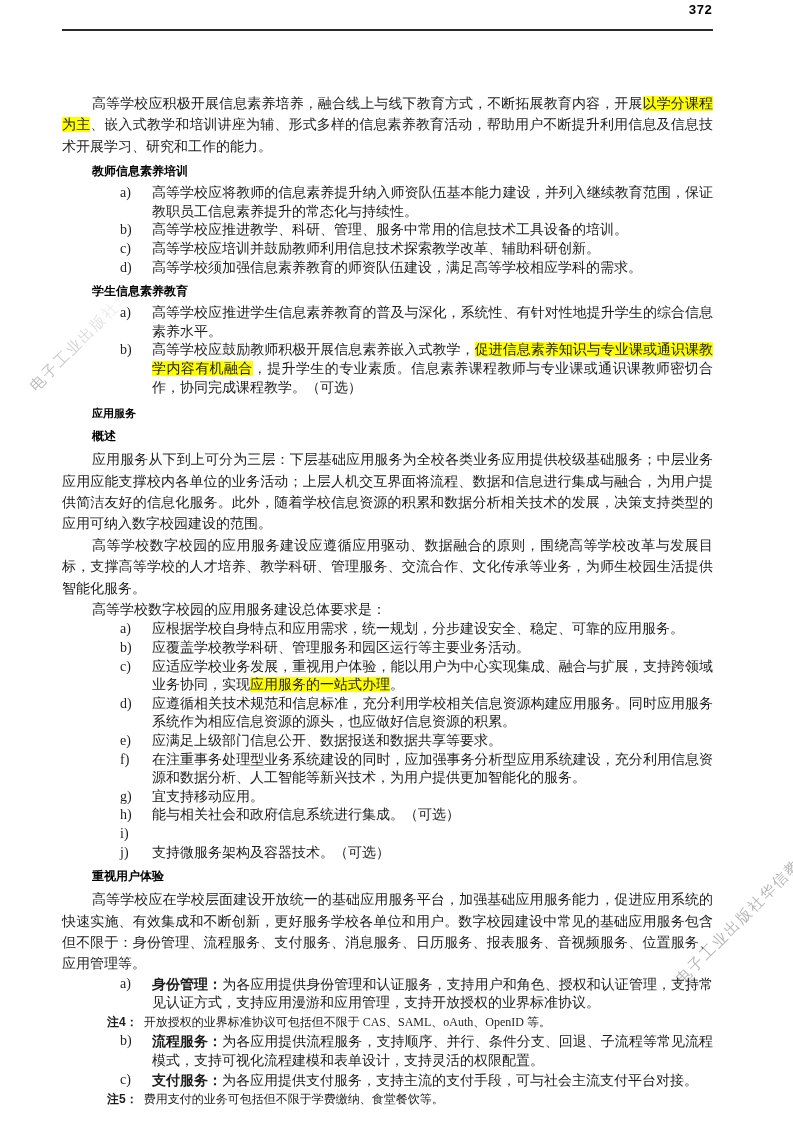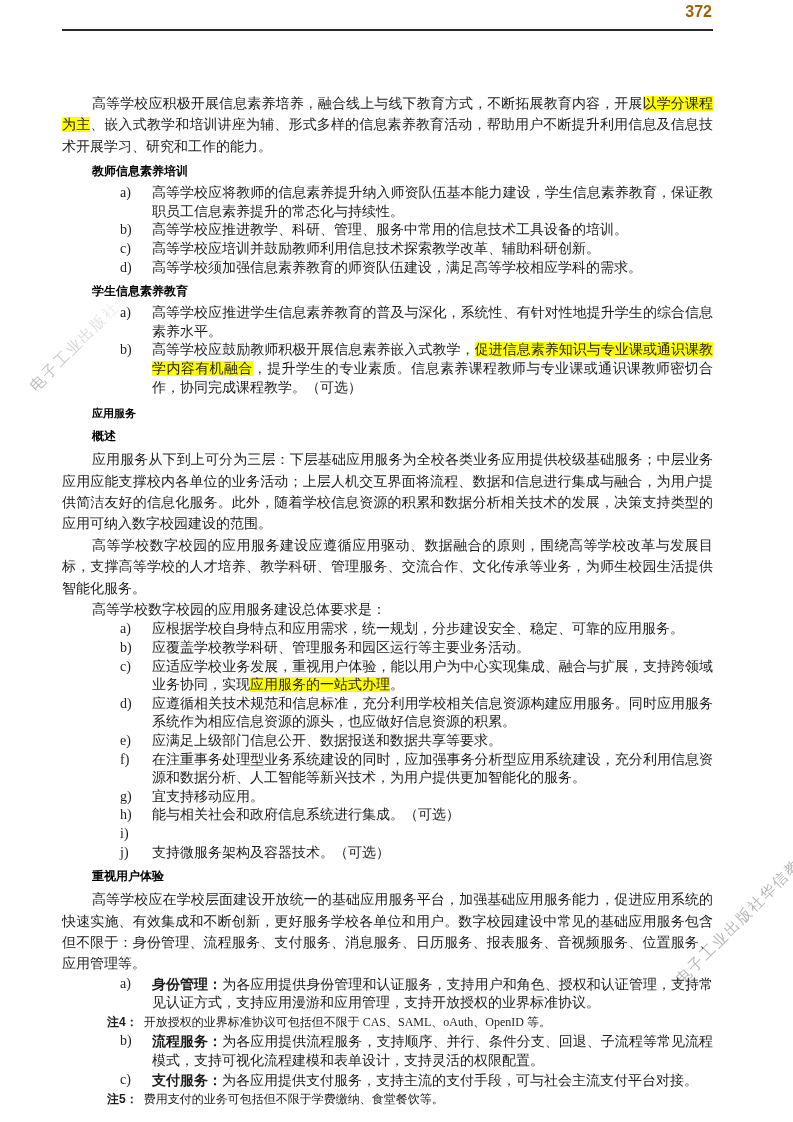--- a/index.html
+++ b/index.html
@@ -7,22 +7,22 @@
     position:relative;
     width:793px;height:1122px;
     margin:0 auto;
     background:#ffffff;
     overflow:hidden;
     font-family:"Liberation Serif","DejaVu Serif",serif;
     color:#1d1d1d;
   }
   .pageno{
     position:absolute;top:3px;right:81px;
-    font-family:Liberation Sans, sans-serif;
-    font-weight:600;font-size:16px;color:#a16207;
+    font-family:Liberation Mono, monospace;
+    font-weight:600;font-size:13px;color:#000000;
   }
   .rule{
     position:absolute;top:29px;left:62px;width:651px;height:0;
     border-top:2px solid #2a2a2a;
   }
   .content{
     position:absolute;left:62px;top:93px;width:651px;
   }
   .p{
     font-size:14px;line-height:21.4px;text-align:justify;
@@ -87,21 +87,21 @@
 <div class="page">
   <div class="pageno">372</div>
   <div class="rule"></div>
   <div class="watermark wm-left">电子工业出版社华信教育研究所</div>
   <div class="watermark wm-right">电子工业出版社华信教育研究所</div>
   <div class="content">
       <div class="p"><span>高等学校应积极开展信息素养培养，融合线上与线下教育方式，不断拓展教育内容，开展</span><span class="hl">以学分课程为主</span><span>、嵌入式教学和培训讲座为辅、形式多样的信息素养教育活动，帮助用户不断提升利用信息及信息技术开展学习、研究和工作的能力。</span></div>
       <div class="h2">教师信息素养培训</div>
       <div class="li">
         <span class="li-label">a)</span>
-        <span class="li-text"><span>高等学校应将教师的信息素养提升纳入师资队伍基本能力建设，学生信息素养教育，保证教职员工信息素养提升的常态化与持续性。</span></span>
+        <span class="li-text"><span>高等学校应将教师的信息素养提升纳入师资队伍基本能力建设，并列入继续教育范围，保证教职员工信息素养提升的常态化与持续性。</span></span>
       </div>
       <div class="li">
         <span class="li-label">b)</span>
         <span class="li-text"><span>高等学校应推进教学、科研、管理、服务中常用的信息技术工具设备的培训。</span></span>
       </div>
       <div class="li">
         <span class="li-label">c)</span>
         <span class="li-text"><span>高等学校应培训并鼓励教师利用信息技术探索教学改革、辅助科研创新。</span></span>
       </div>
       <div class="li">

